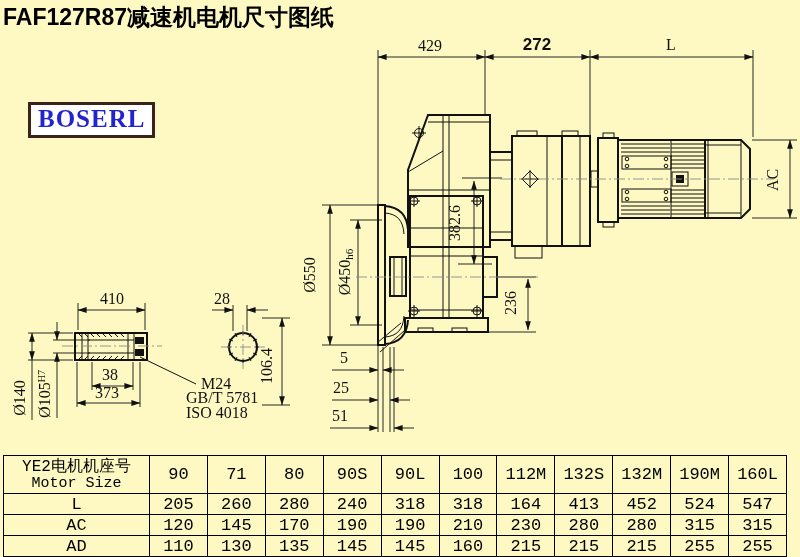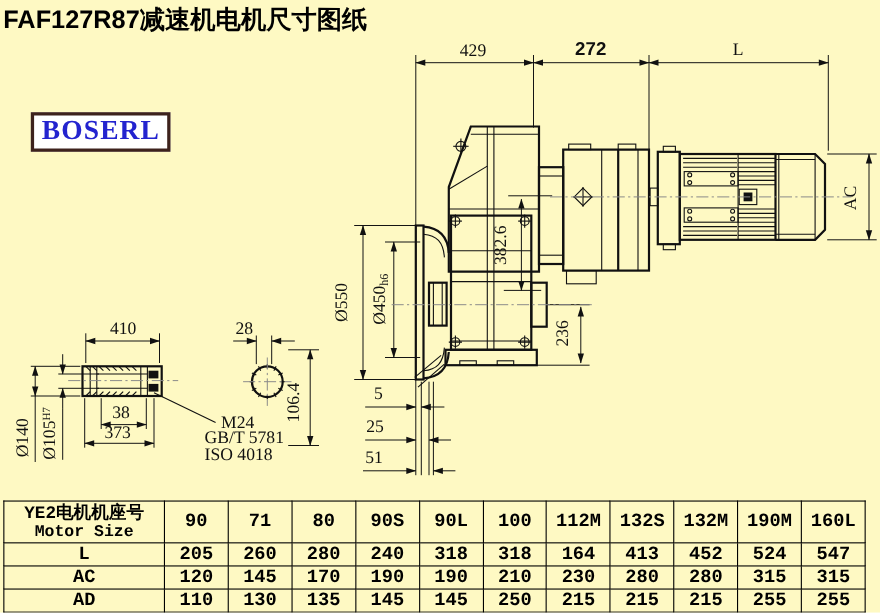--- a/index.html
+++ b/index.html
@@ -15,21 +15,21 @@
   svg text{font-family:"Liberation Serif",serif;font-size:16px;fill:#111;}
   svg text.bold{font-family:"Liberation Sans",sans-serif;font-weight:700;font-size:17px;}
   .ol{fill:none;stroke:#111;stroke-width:2;}
   .tl{fill:none;stroke:#111;stroke-width:1;}
   .ext{fill:none;stroke:#111;stroke-width:0.9;}
   .dim{fill:none;stroke:#111;stroke-width:0.9;}
   .cl{fill:none;stroke:#8a8a8a;stroke-width:0.9;stroke-dasharray:11 3 2 3;}
   .size-table{position:absolute;left:3px;top:455px;border-collapse:collapse;table-layout:fixed;
         width:784px;font-family:"Liberation Mono","DejaVu Sans Mono",monospace;}
   .size-table th,.size-table td{border:1.6px solid #000;text-align:center;vertical-align:middle;
-        padding:0;font-weight:bold;font-size:17px;height:20px;}
+        padding:0;font-weight:normal;font-size:17px;height:20px;}
   .size-table tr.hdr th{height:37px;}
   .size-table .c0{width:145px;}
   .size-table .hcn{font-size:16px;line-height:18px;}
   .size-table .hen{font-size:15px;line-height:16px;}
 </style>
 </head>
 <body>
 
 <div class="page">
 
@@ -381,21 +381,21 @@
           <td>315</td>
           <td>315</td>
         </tr>
         <tr>
           <th class="c0">AD</th>
           <td>110</td>
           <td>130</td>
           <td>135</td>
           <td>145</td>
           <td>145</td>
-          <td>250</td>
+          <td>160</td>
           <td>215</td>
           <td>215</td>
           <td>215</td>
           <td>255</td>
           <td>255</td>
         </tr>
       </tbody>
   </table>
 
 </div>

